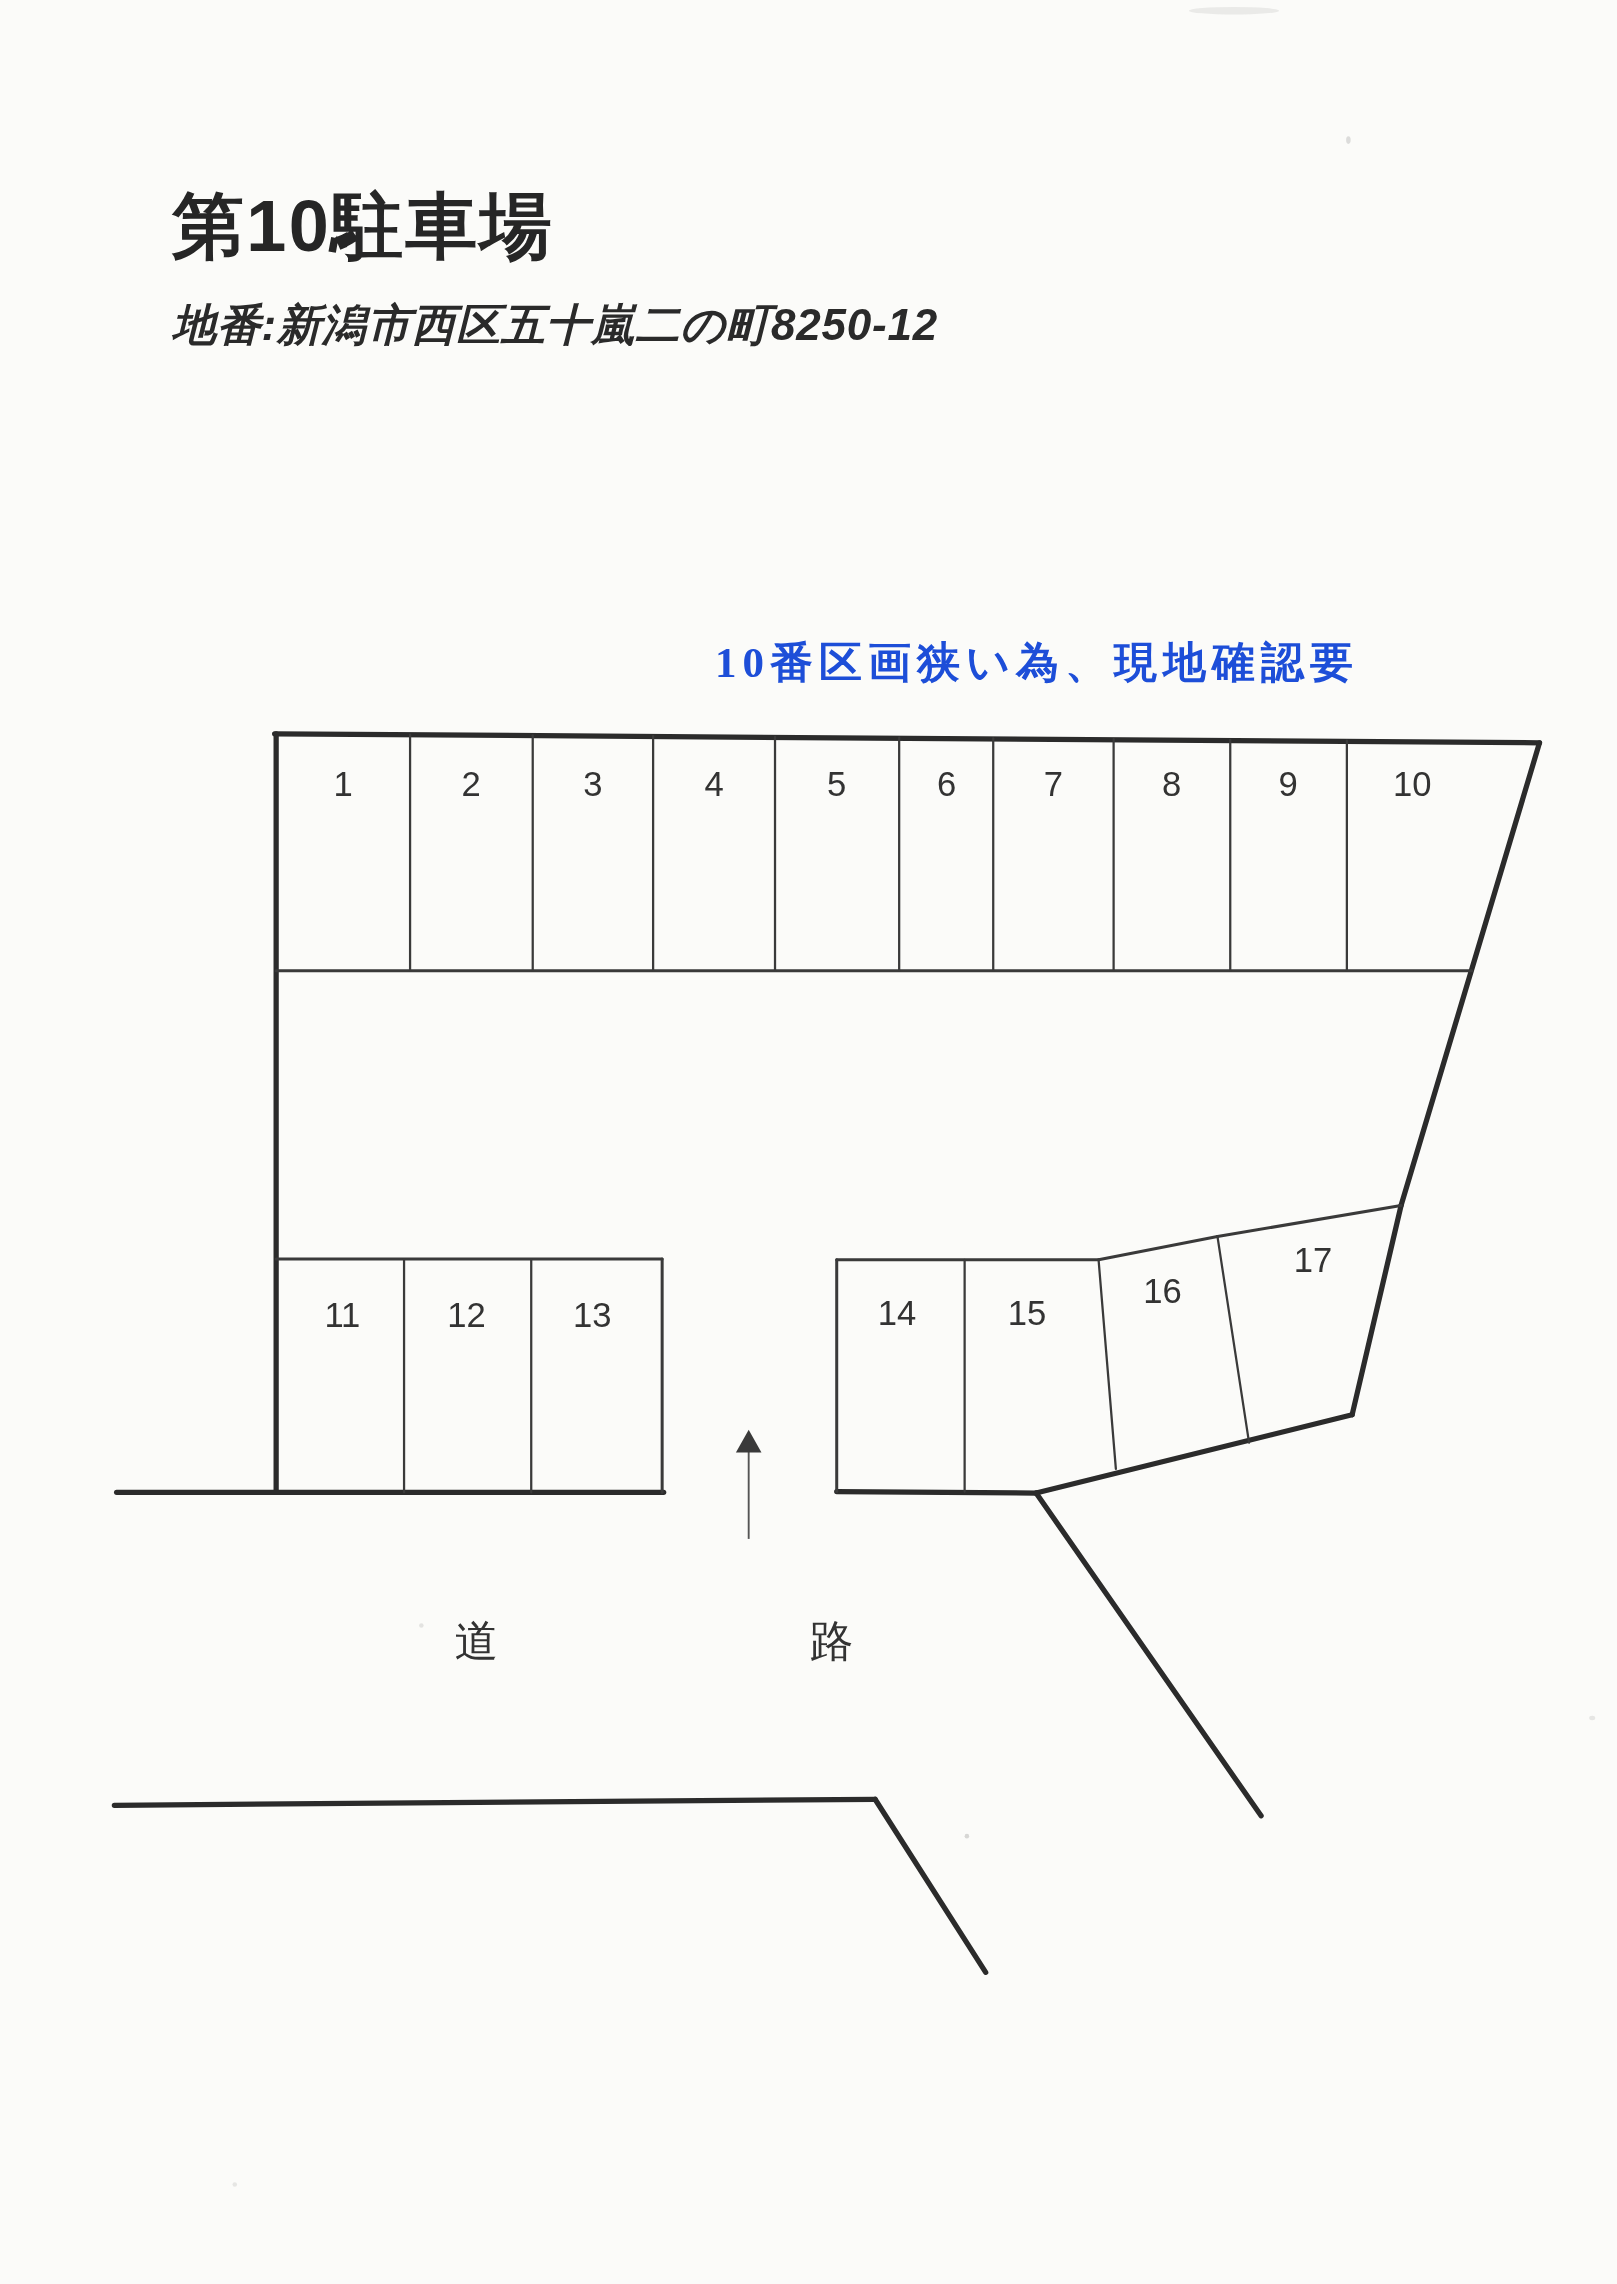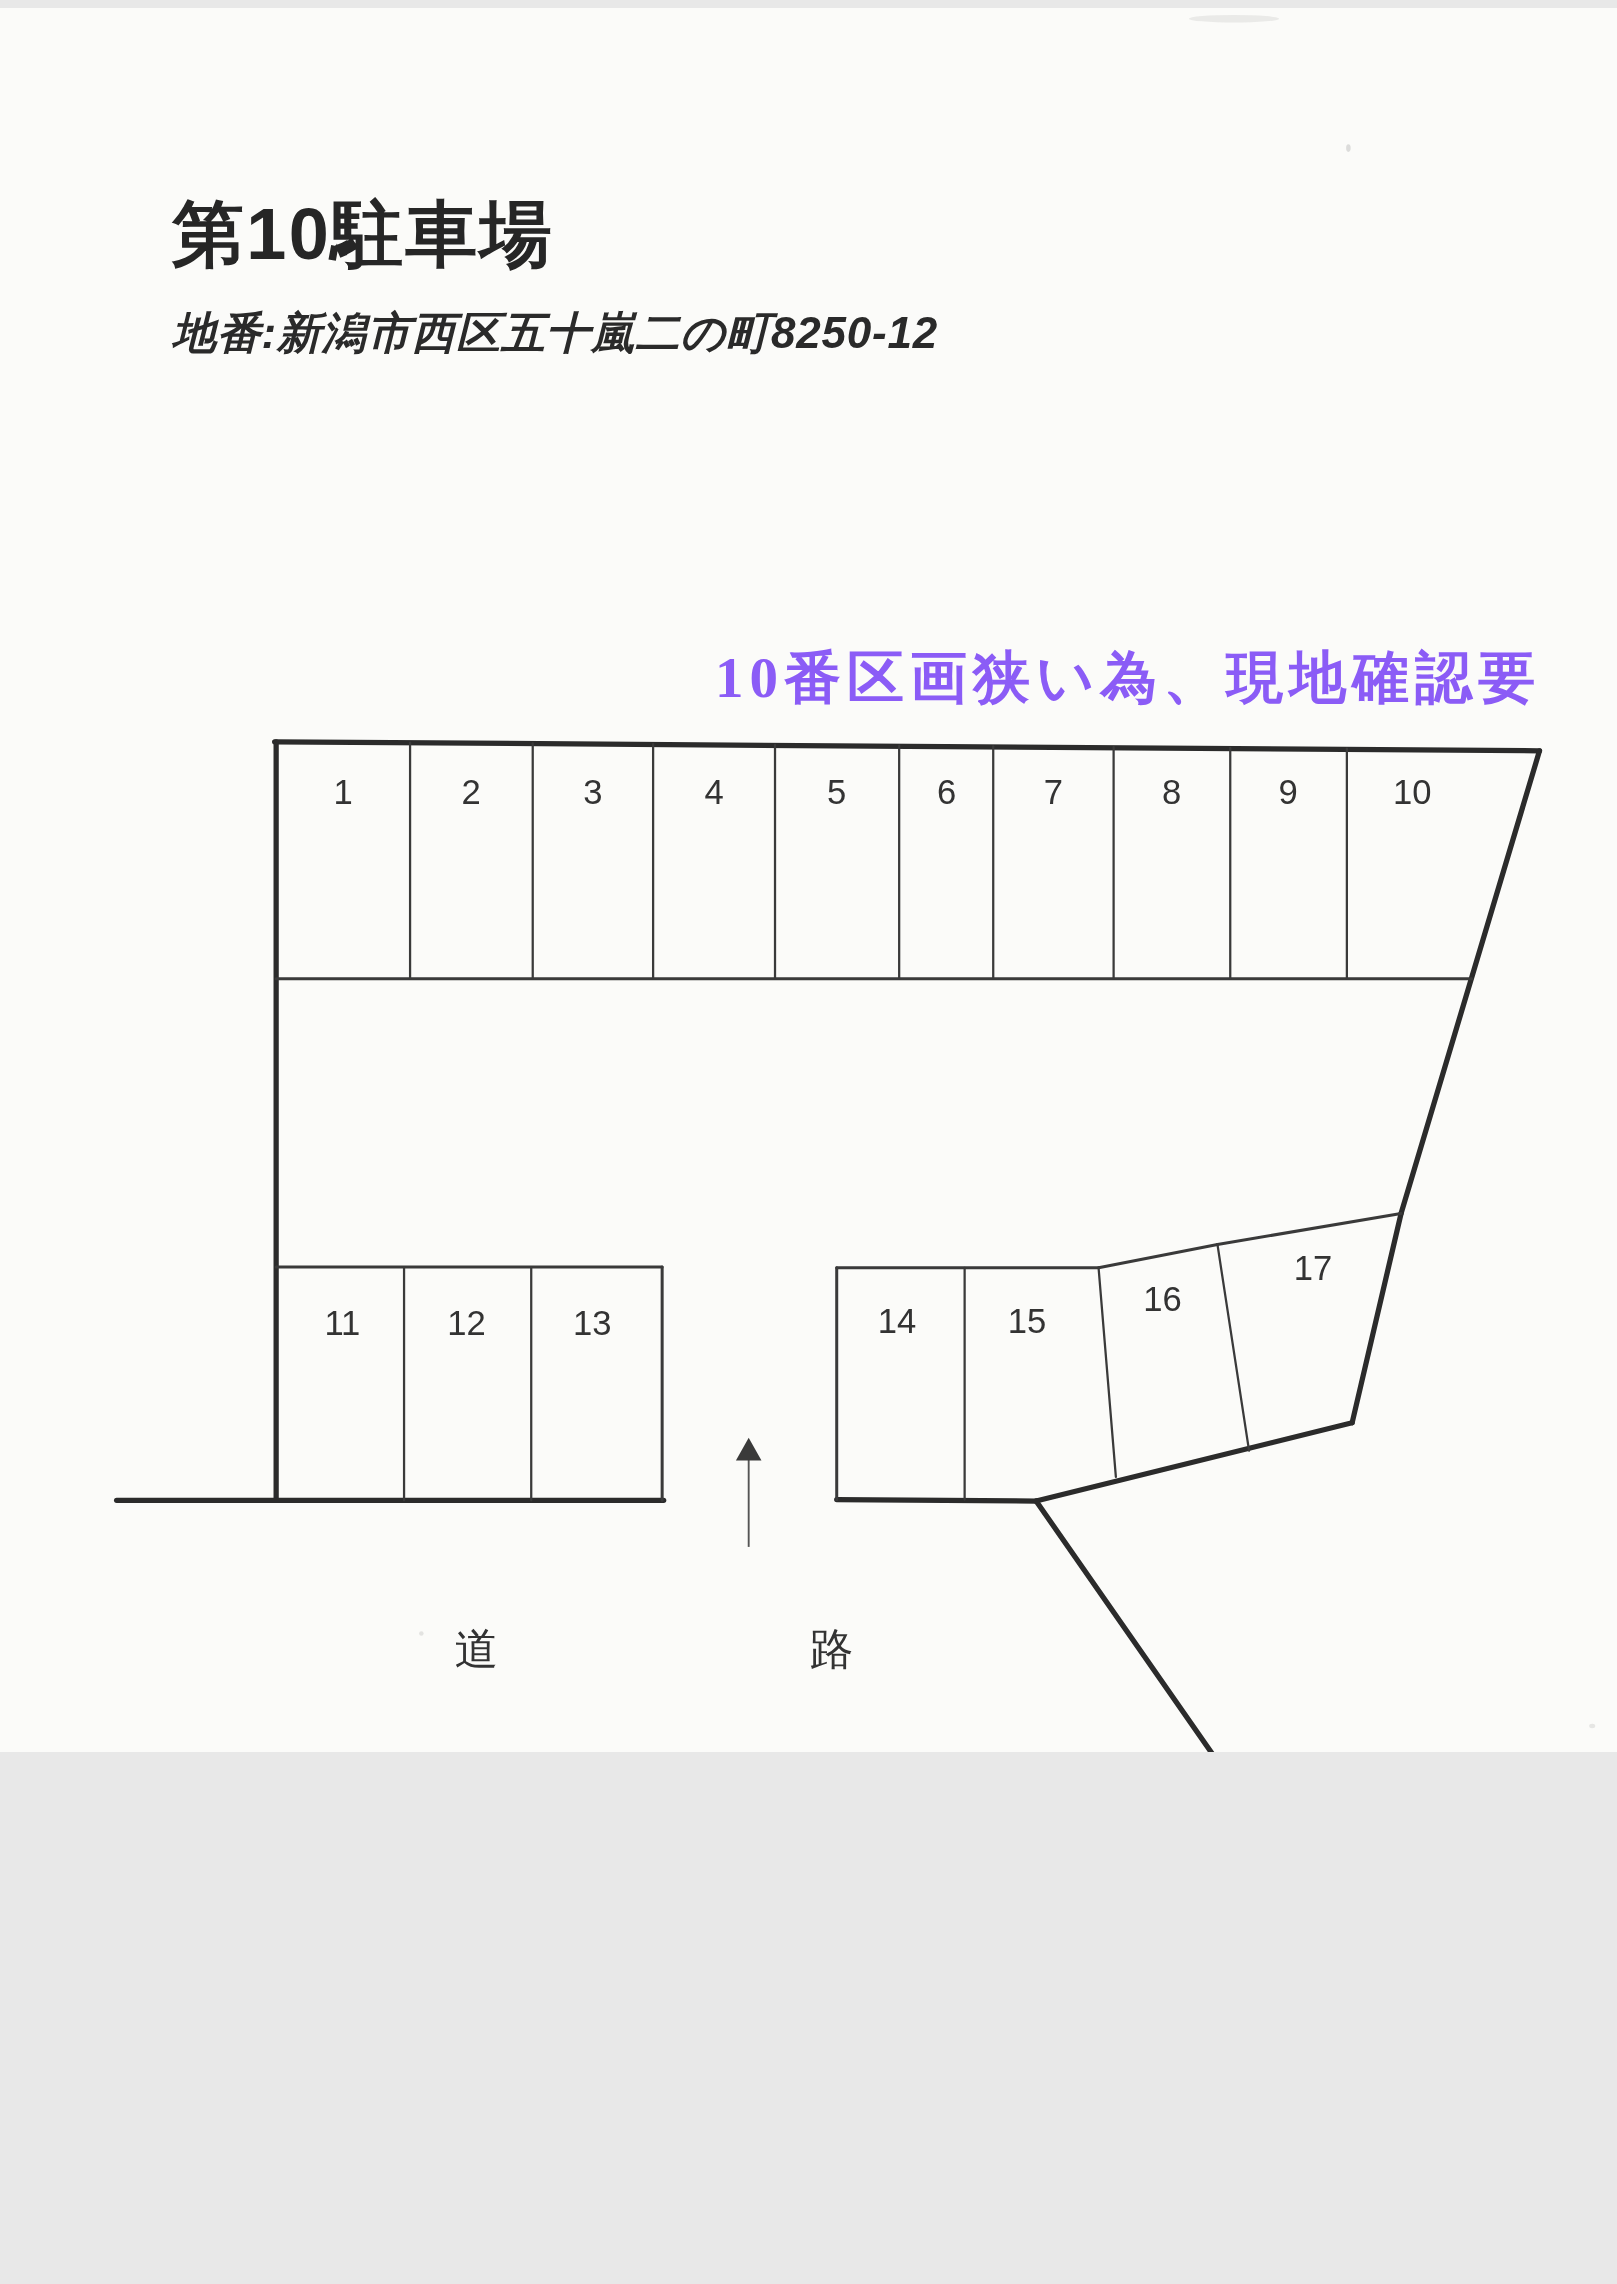--- a/index.html
+++ b/index.html
@@ -1,41 +1,41 @@
 <!DOCTYPE html>
 <html style="font-size:12px"><head>
 <meta charset="utf-8">
 <style>
   html,body{margin:0;padding:0;background:#e8e8e8;}
   #page{
     position:relative;
-    width:1617px;height:1744px;
-    margin:8px auto;
+    width:1617px;height:2284px;
+    margin:0 auto;
     background:#fbfbf9;
     overflow:hidden;
     font-family:"Liberation Sans", sans-serif;
     color:#2b2b2b;
   }
   .txt{position:absolute;white-space:nowrap;line-height:1;}
   #doc-title{
     left:172px;top:190px;
     font-size:72px;font-weight:700;letter-spacing:2.3px;
     color:#262626;
   }
   #doc-address{
     left:172px;top:303px;
     font-size:44px;font-weight:600;letter-spacing:0.8px;
     color:#2a2a2a;
     font-style:italic;
   }
   #doc-note{
     left:715px;top:641px;
     font-family:"Liberation Serif", serif;
-    font-size:57px;font-weight:600;letter-spacing:6px;
-    color:#8b5cf6;
+    font-size:43px;font-weight:600;letter-spacing:6px;
+    color:#1d4ed8;
   }
   svg{position:absolute;left:0;top:0;}
   svg text{
     font-family:"Liberation Sans", sans-serif;
     fill:#333;
   }
 </style>
 </head>
 <body>
 

